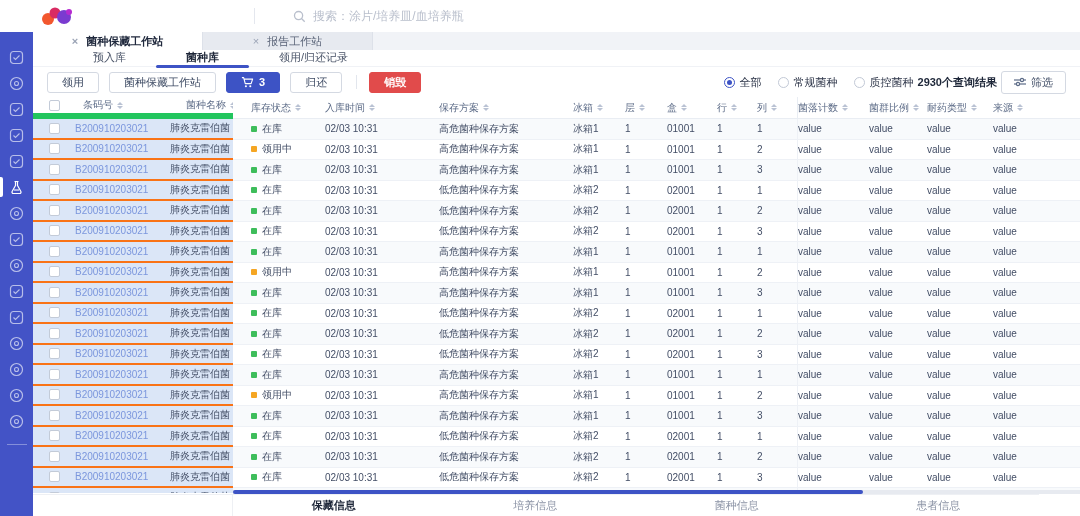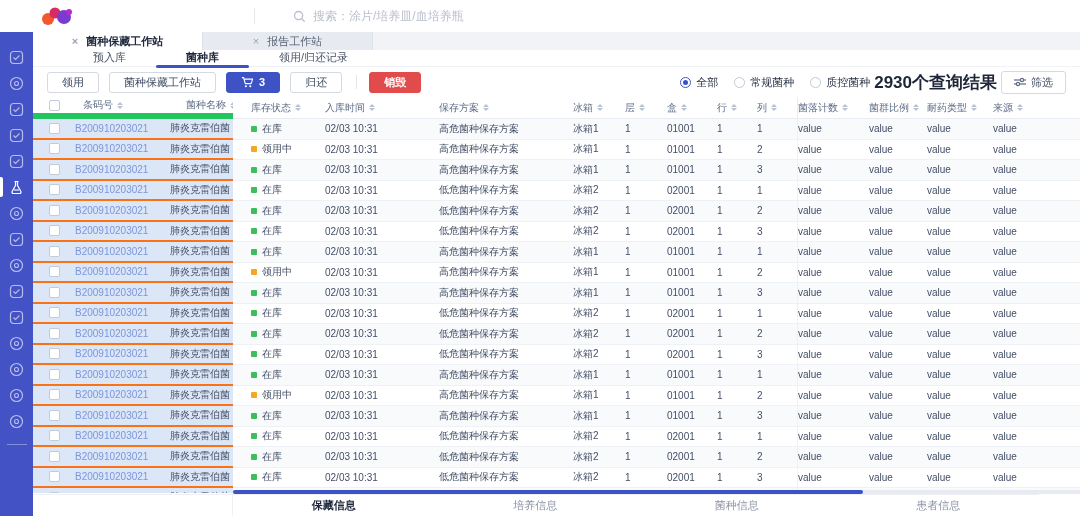--- a/index.html
+++ b/index.html
@@ -52,21 +52,21 @@
   .btn + .btn { margin-left:10px; }
   .btn.primary { background:#3d53c5; border-color:#3d53c5; color:#fff; font-weight:bold; }
   .btn.danger { background:#e14b4b; border-color:#e14b4b; color:#fff; font-weight:bold; }
   .tb-sep { width:1px; height:14px; background:#e2e6ed; margin:0 12px 0 14px; }
   .tb-right { margin-left:auto; display:flex; align-items:center; gap:4px; }
   .radio-item { display:flex; align-items:center; gap:5px; font-size:11px; color:#2a3246; cursor:pointer; }
   .radio { width:11px; height:11px; border-radius:50%; border:1px solid #c2c9d6; background:#fff; position:relative; }
   .radio.checked { border-color:#3d53c5; }
   .radio.checked::after { content:""; position:absolute; left:2px; top:2px; width:5px; height:5px;
     border-radius:50%; background:#3d53c5; }
-  .result-count { font-size:17px; font-weight:bold; color:#1d2638; }
+  .result-count { font-size:11px; font-weight:bold; color:#1d2638; }
   .btn.filter { padding:0 12px; height:23px; color:#3d4a63; }
 
   
   .table { position:relative; }
   .trow { display:flex; height:20.5px; }
   .thead .trow { height:22px; }
   .cell { display:flex; align-items:center; font-size:10px; color:#434e66; overflow:hidden; white-space:nowrap; }
   .thead .cell { color:#5c6b87; gap:4px; cursor:pointer; }
   .fixed-sec { display:flex; width:200px; flex:none; }
   .scroll-sec { display:flex; width:847px; flex:none; border-bottom:1px solid #eef1f6; }

